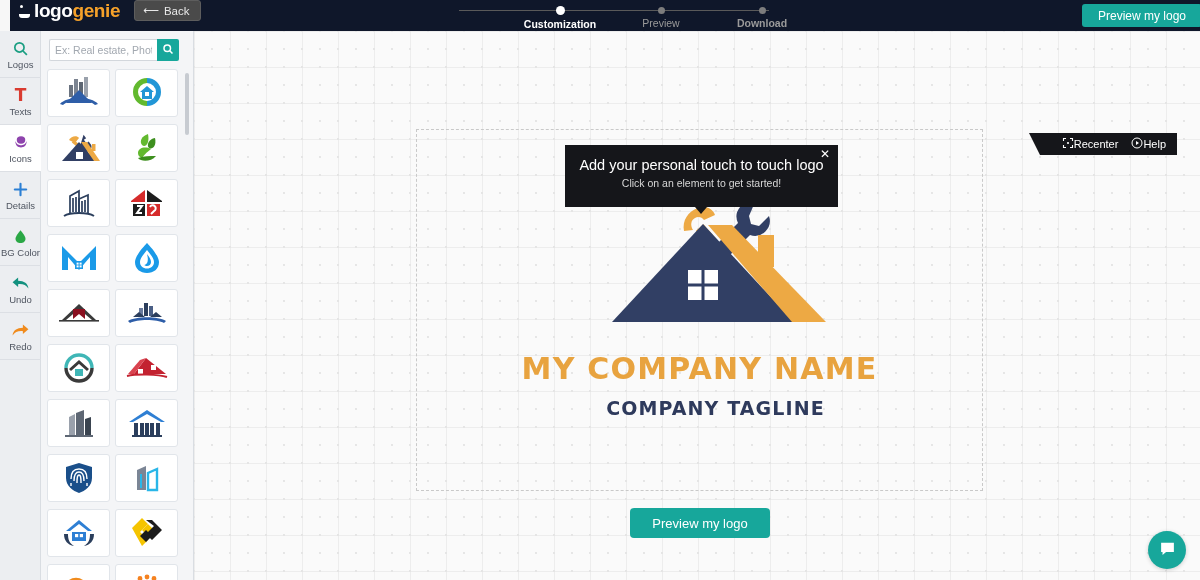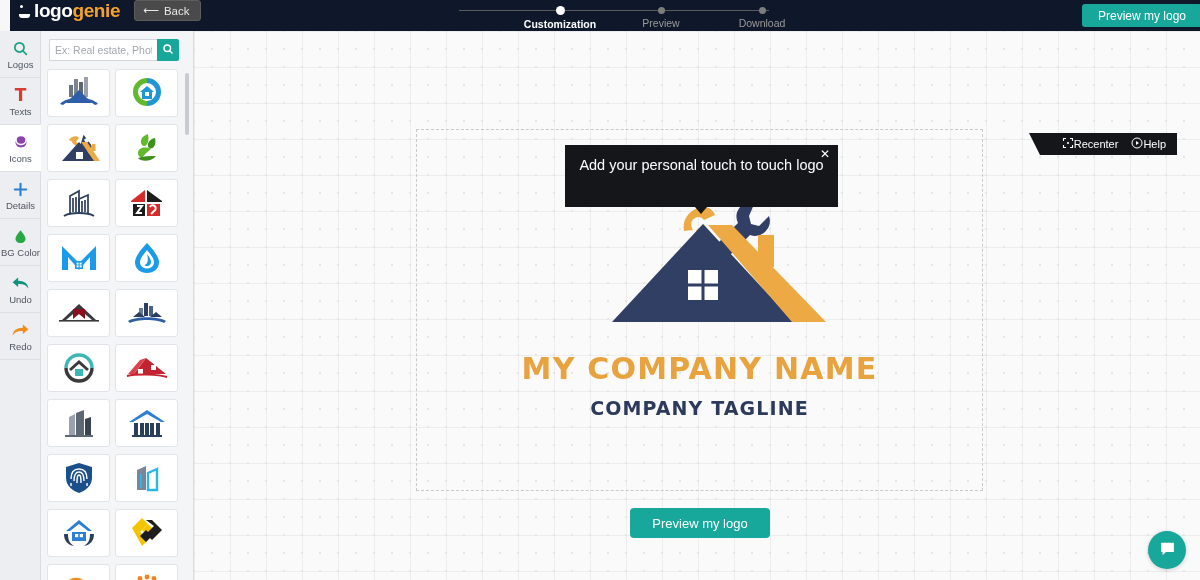--- a/index.html
+++ b/index.html
@@ -74,21 +74,21 @@
     position: relative; z-index: 2;
   }
   #steps .step.active .dot { background: #ffffff; width: 9px; height: 9px; margin-top: 4px; }
   #steps .step .lbl {
     font-size: 10.5px; color: #9a9a9a; white-space: nowrap;
   }
   #steps .step.active .lbl { color: #ffffff; font-weight: bold; }
   #steps .s0 { left: -9px; }
   #steps .s1 { left: 92px; }
   #steps .s2 { left: 193px; }
-  #steps .s3 { left: 294px; }
+  #steps .s3 { left: 294px; font-weight: bold; }
 
   #preview-top {
     position: absolute; right: 8px; top: 4px;
     height: 23px; padding: 0 16px;
     background: #17a79b; color: #fff;
     border: none; border-radius: 3px;
     font-size: 12px; font-family: "Liberation Sans", sans-serif;
     cursor: pointer;
   }
 
@@ -188,21 +188,21 @@
 
   #company-name {
     position: absolute; left: 0; top: 222px; width: 567px;
     text-align: center;
     font-family: "DejaVu Sans", sans-serif;
     font-size: 30px; font-weight: bold;
     letter-spacing: 1.2px;
     color: #e8a33f;
   }
   #company-tagline {
-    position: absolute; left: 0; top: 268px; width: 567px;
+    position: absolute; left: 16px; top: 268px; width: 567px;
     text-align: center;
     font-family: "DejaVu Sans", sans-serif;
     font-size: 19px; font-weight: bold;
     letter-spacing: 1.1px;
     color: #2e3a5c;
   }
 
   
   #helper-bar {
     position: absolute; right: 23px; top: 102px;
@@ -690,20 +690,21 @@
           <path d="M10 8 L16 12 L10 16 Z" fill="#ffffff"></path>
         </svg>
       </span>
       <span>Help</span>
     </div>
   </div>
 
   <div id="tooltip">
     <div class="x">✕</div>
     <div class="t1">Add your personal touch to touch logo</div>
+    <div class="t2">Click on an element to get started!</div>
     <div class="tail"></div>
   </div>
 
   <button id="preview-bottom">Preview my logo</button>
 
   <div id="chat-btn">
     <span>
       <svg width="17" height="17" viewBox="0 0 24 24">
         <path d="M3 4 H21 V17 H10 L5 21 V17 H3 Z" fill="#ffffff"></path>
       </svg>

